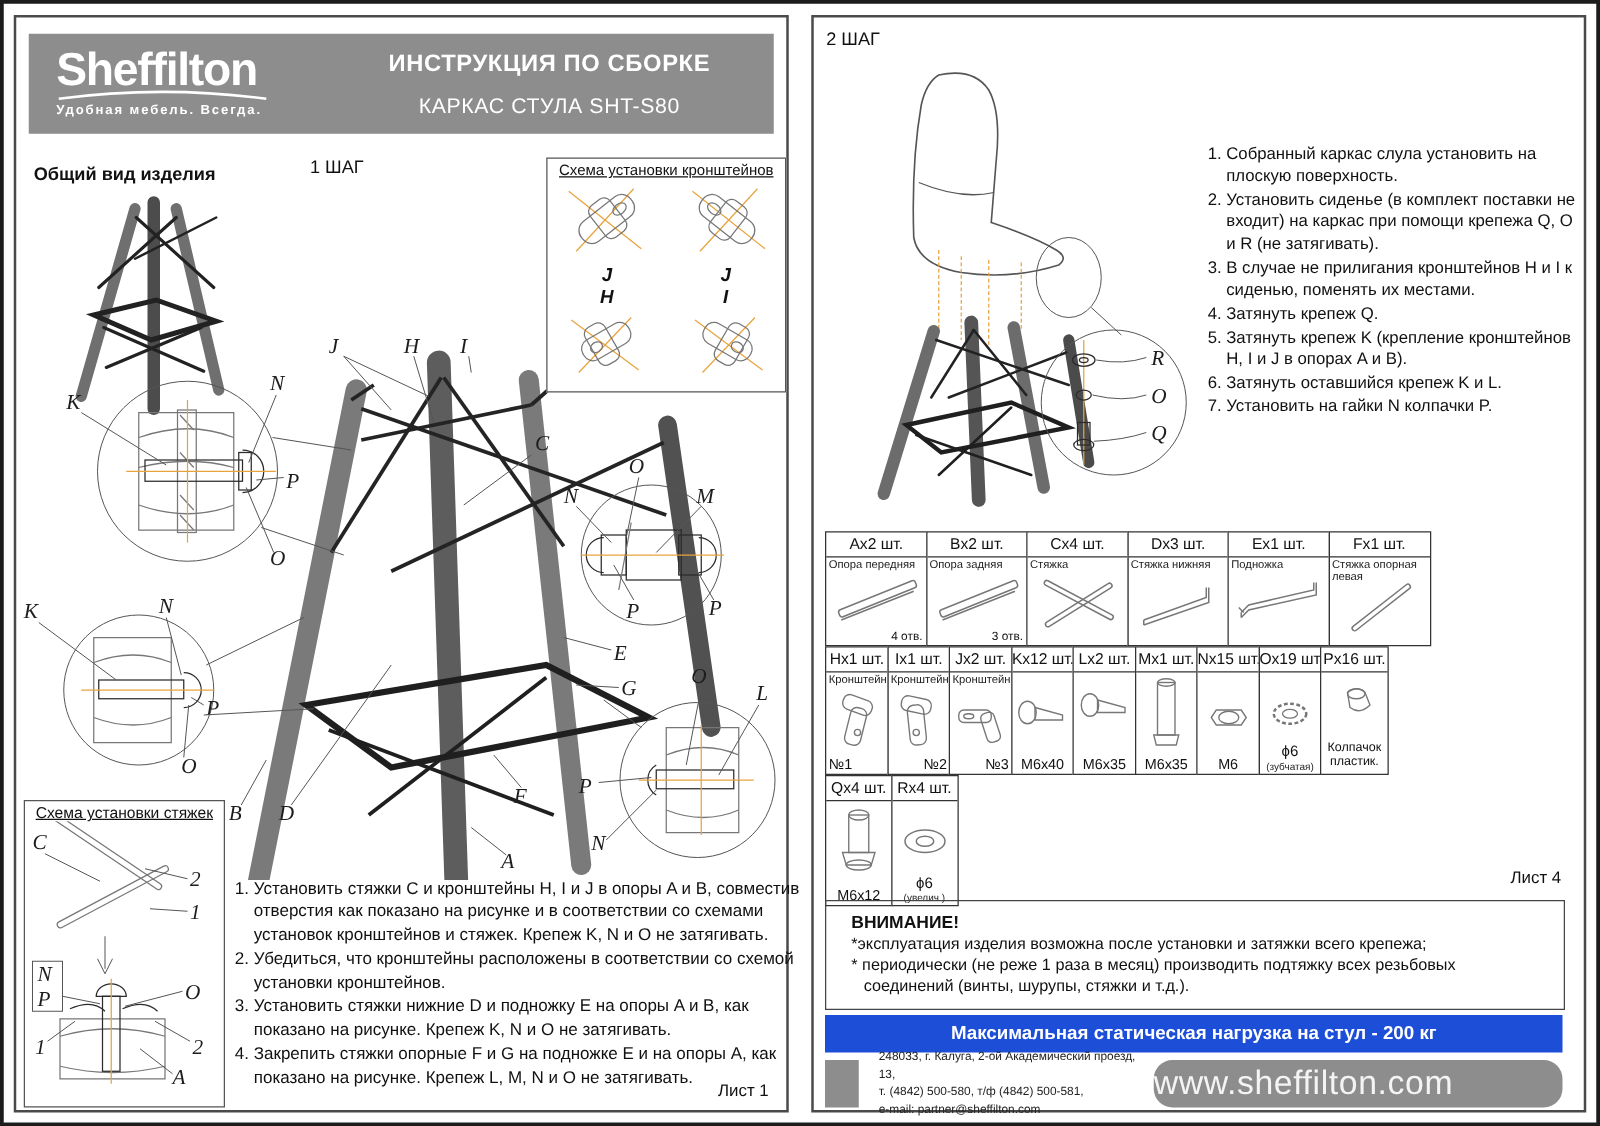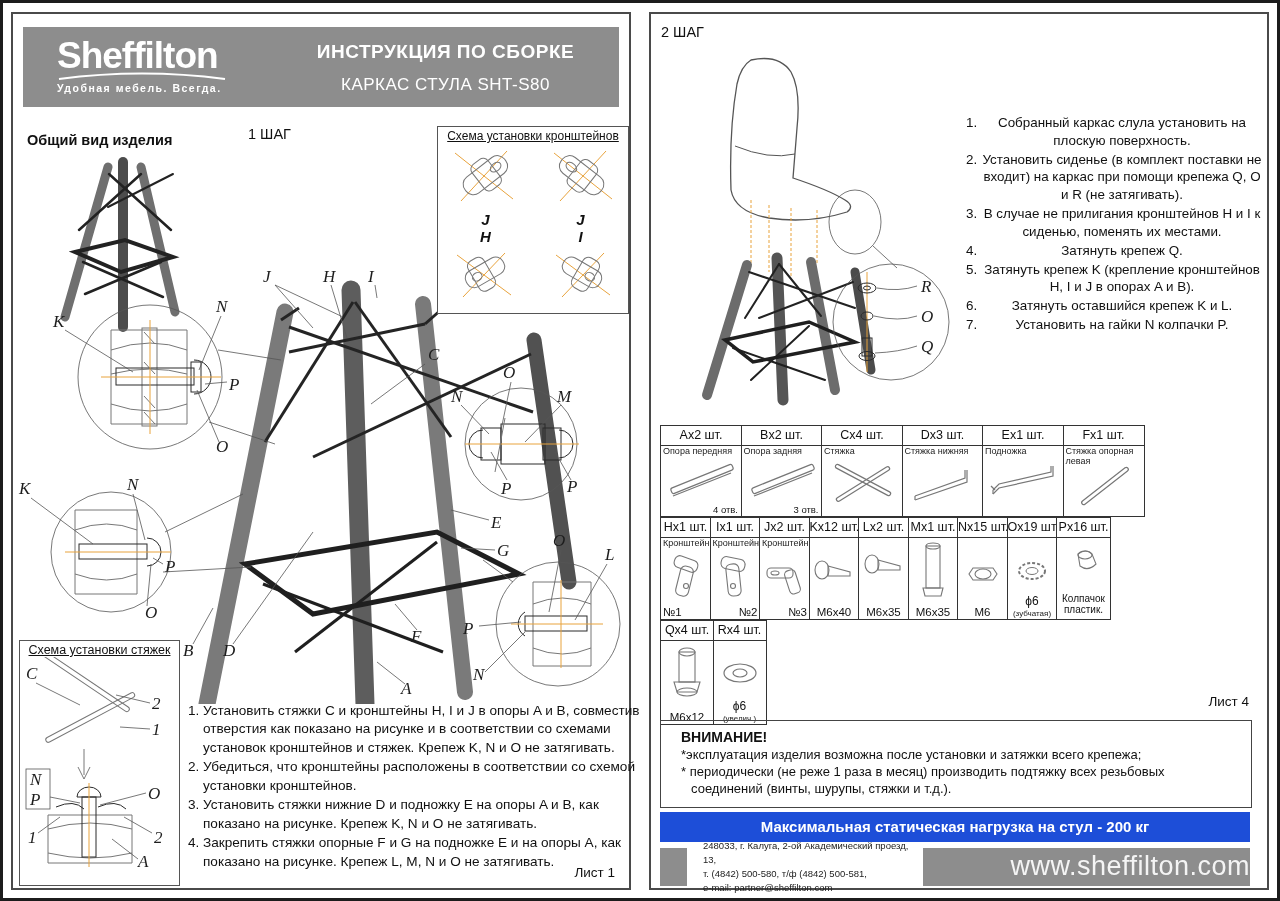--- a/index.html
+++ b/index.html
@@ -7,21 +7,21 @@
     width:1280px;height:901px;position:relative;background:#e9e9e9;
     font-family:"Liberation Sans",sans-serif;color:#111;overflow:hidden;
   }
   .frame{position:absolute;inset:0;border:3px solid #1c1c1c;background:#fff;}
   .page{position:absolute;top:12px;height:874px;width:616px;border:2px solid #4a4a4a;background:#fff;}
   #page1{left:11px;}
   #page2{left:649px;}
 
   
   .hdr{position:absolute;left:10px;top:13px;width:596px;height:80px;background:#8d8d8d;display:flex;}
-  .logo-wrap{width:215px;padding:10px 0 0 34px;color:#fff;}
+  .logo-wrap{width:215px;padding:10px 0 0 22px;color:#fff;}
   .logo{font-size:37px;font-weight:bold;letter-spacing:-1px;line-height:1;}
   .logo-swoosh{display:block;margin-top:-2px;}
   .tagline{font-size:10.5px;font-weight:bold;letter-spacing:1.5px;margin-top:2px;}
   .hdr-titles{flex:1;text-align:center;color:#fff;padding-top:14px;}
   .hdr-title1{font-size:19px;font-weight:bold;letter-spacing:.5px;}
   .hdr-title2{font-size:17px;font-weight:normal;margin-top:12px;letter-spacing:.5px;}
 
   .overview-title{position:absolute;left:14px;top:118px;font-size:14.5px;font-weight:bold;}
   .step1-label{position:absolute;left:235px;top:112px;font-size:14.5px;}
   .sheet-label{position:absolute;right:14px;bottom:8px;font-size:13.5px;}
@@ -32,21 +32,21 @@
   #ties-box{left:6px;top:626px;width:159px;height:244px;}
   .scheme-title{font-size:12px;text-align:center;margin-top:2px;text-decoration:underline;}
   #ties-box .scheme-title{font-size:12.5px;}
   .br-grid{display:grid;grid-template-columns:1fr 1fr;justify-items:center;margin-top:2px;}
   .br-cell{text-align:center;}
   .br-label{font:italic bold 15px "Liberation Sans",sans-serif;}
 
   
   .steps{position:absolute;margin:0;font-size:13.6px;line-height:1.36;}
   #steps1{left:170px;top:688px;width:456px;padding-left:20px;}
-  #steps2{left:312px;top:100px;width:282px;padding-left:18px;font-size:13.4px;line-height:1.33;text-align:center;}
+  #steps2{left:312px;top:100px;width:282px;padding-left:18px;font-size:13.4px;line-height:1.33;}
   .steps li{margin:0 0 1px 0;}
 
   
   .step2-label{position:absolute;left:10px;top:10px;font-size:14.5px;}
 
   
   .ptable{position:absolute;left:9px;top:411px;}
   .prow{display:flex;}
   .pcell{border:1.5px solid #333;margin-left:-1.5px;background:#fff;position:relative;}
   .prow .pcell:first-child{margin-left:0;}
@@ -68,21 +68,21 @@
   .warn-title{font-size:14px;font-weight:bold;margin:8px 0 2px 20px;}
   .warn-line{font-size:13px;margin-left:20px;line-height:1.3;}
   .warn-line.cont{margin-left:30px;}
 
   .maxload{position:absolute;left:9px;top:798px;width:590px;height:30px;background:#1d4ed8;color:#fff;
            font-size:15px;font-weight:bold;text-align:center;line-height:30px;}
 
   .footer{position:absolute;left:9px;top:834px;width:590px;height:38px;display:flex;align-items:center;}
   .f-logo{width:27px;height:38px;background:#8d8d8d;}
   .f-addr{font-size:9.5px;line-height:1.45;margin-left:16px;color:#222;width:220px;}
-  .f-site{flex:1;height:38px;background:#8d8d8d;color:#f4f4f4;font-size:27px;text-align:right;line-height:36px;letter-spacing:.5px;}
+  .f-site{flex:1;height:38px;background:#8d8d8d;color:#f4f4f4;font-size:27px;text-align:left;line-height:36px;letter-spacing:.5px;border-radius:15px;}
 
   
   .cl{font:italic 17px "Liberation Serif",serif;fill:#1d1d1d;}
   .ldr{stroke:#555;stroke-width:.8;fill:none;}
   .accent{stroke:#e8a33d;stroke-width:1;fill:none;}
   .steel{stroke:#777;fill:none;}
   .dark{stroke:#2b2b2b;fill:none;}
 </style>
 </head>
 <body>

